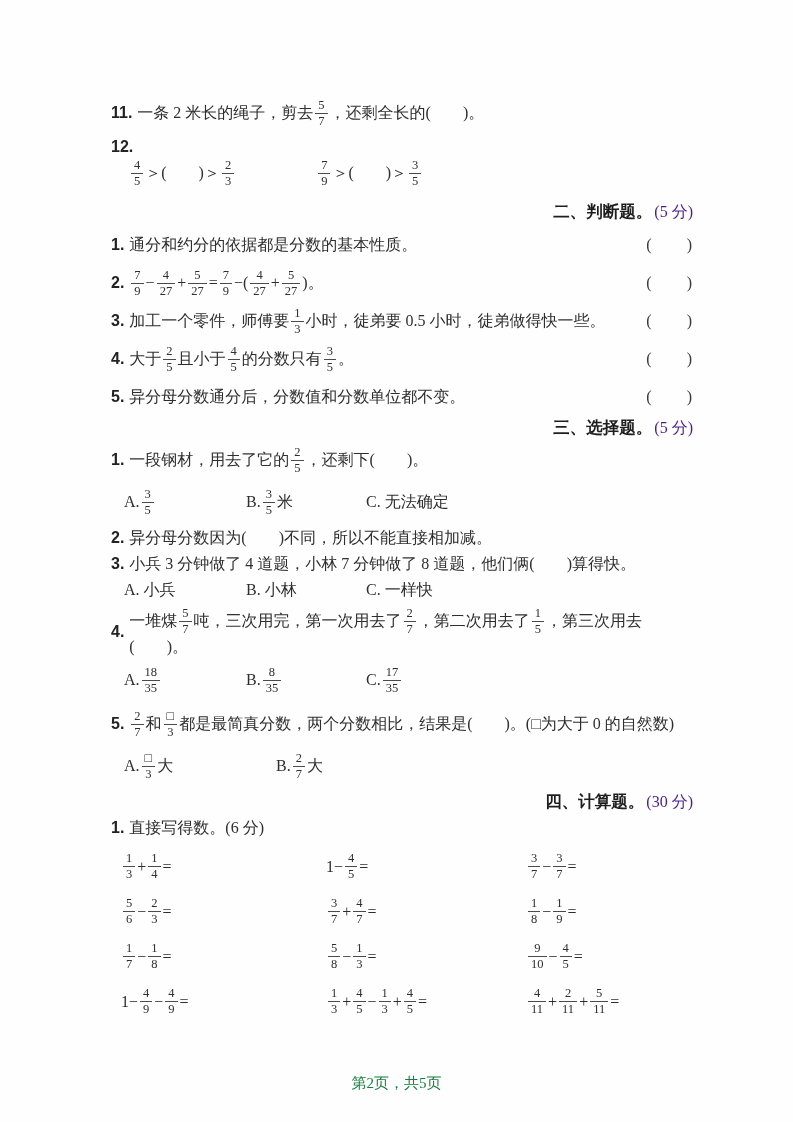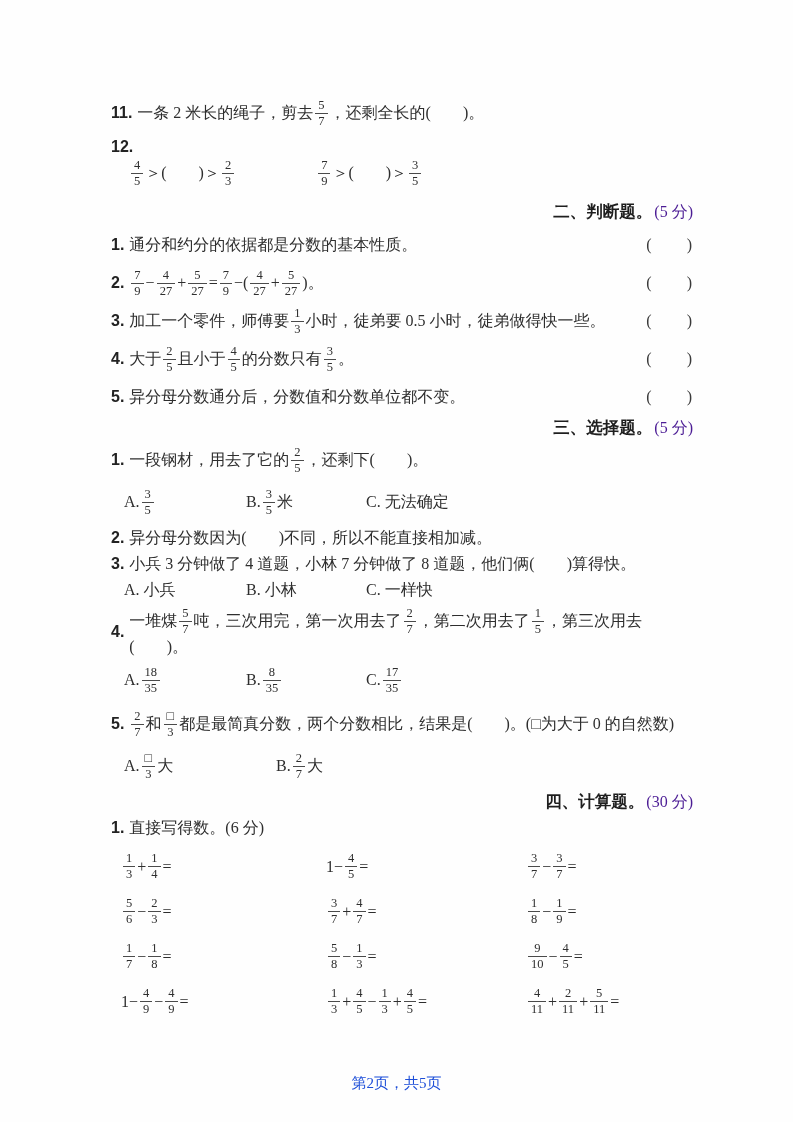--- a/index.html
+++ b/index.html
@@ -69,21 +69,21 @@
 
   .frac {
     display:inline-block; vertical-align:-0.6em; text-align:center;
     font-size:12.5px; line-height:1.2; margin:0 2px;
   }
   .frac .fnum { display:block; padding:0 3px; }
   .frac .fden { display:block; border-top:1px solid #4a4a4a; padding:0 3px; }
 
   .footer {
     position:absolute; left:0; top:1074px; width:100%;
-    text-align:center; font-size:15px; color:#1d4ed8;
+    text-align:center; font-size:15px; color:#15803d;
   }
 </style>
 </head>
 <body>
 
 <div class="page">
   <div class="content">
 
     <div class="q-line fill-11">
       <span class="qnum">11.</span>

